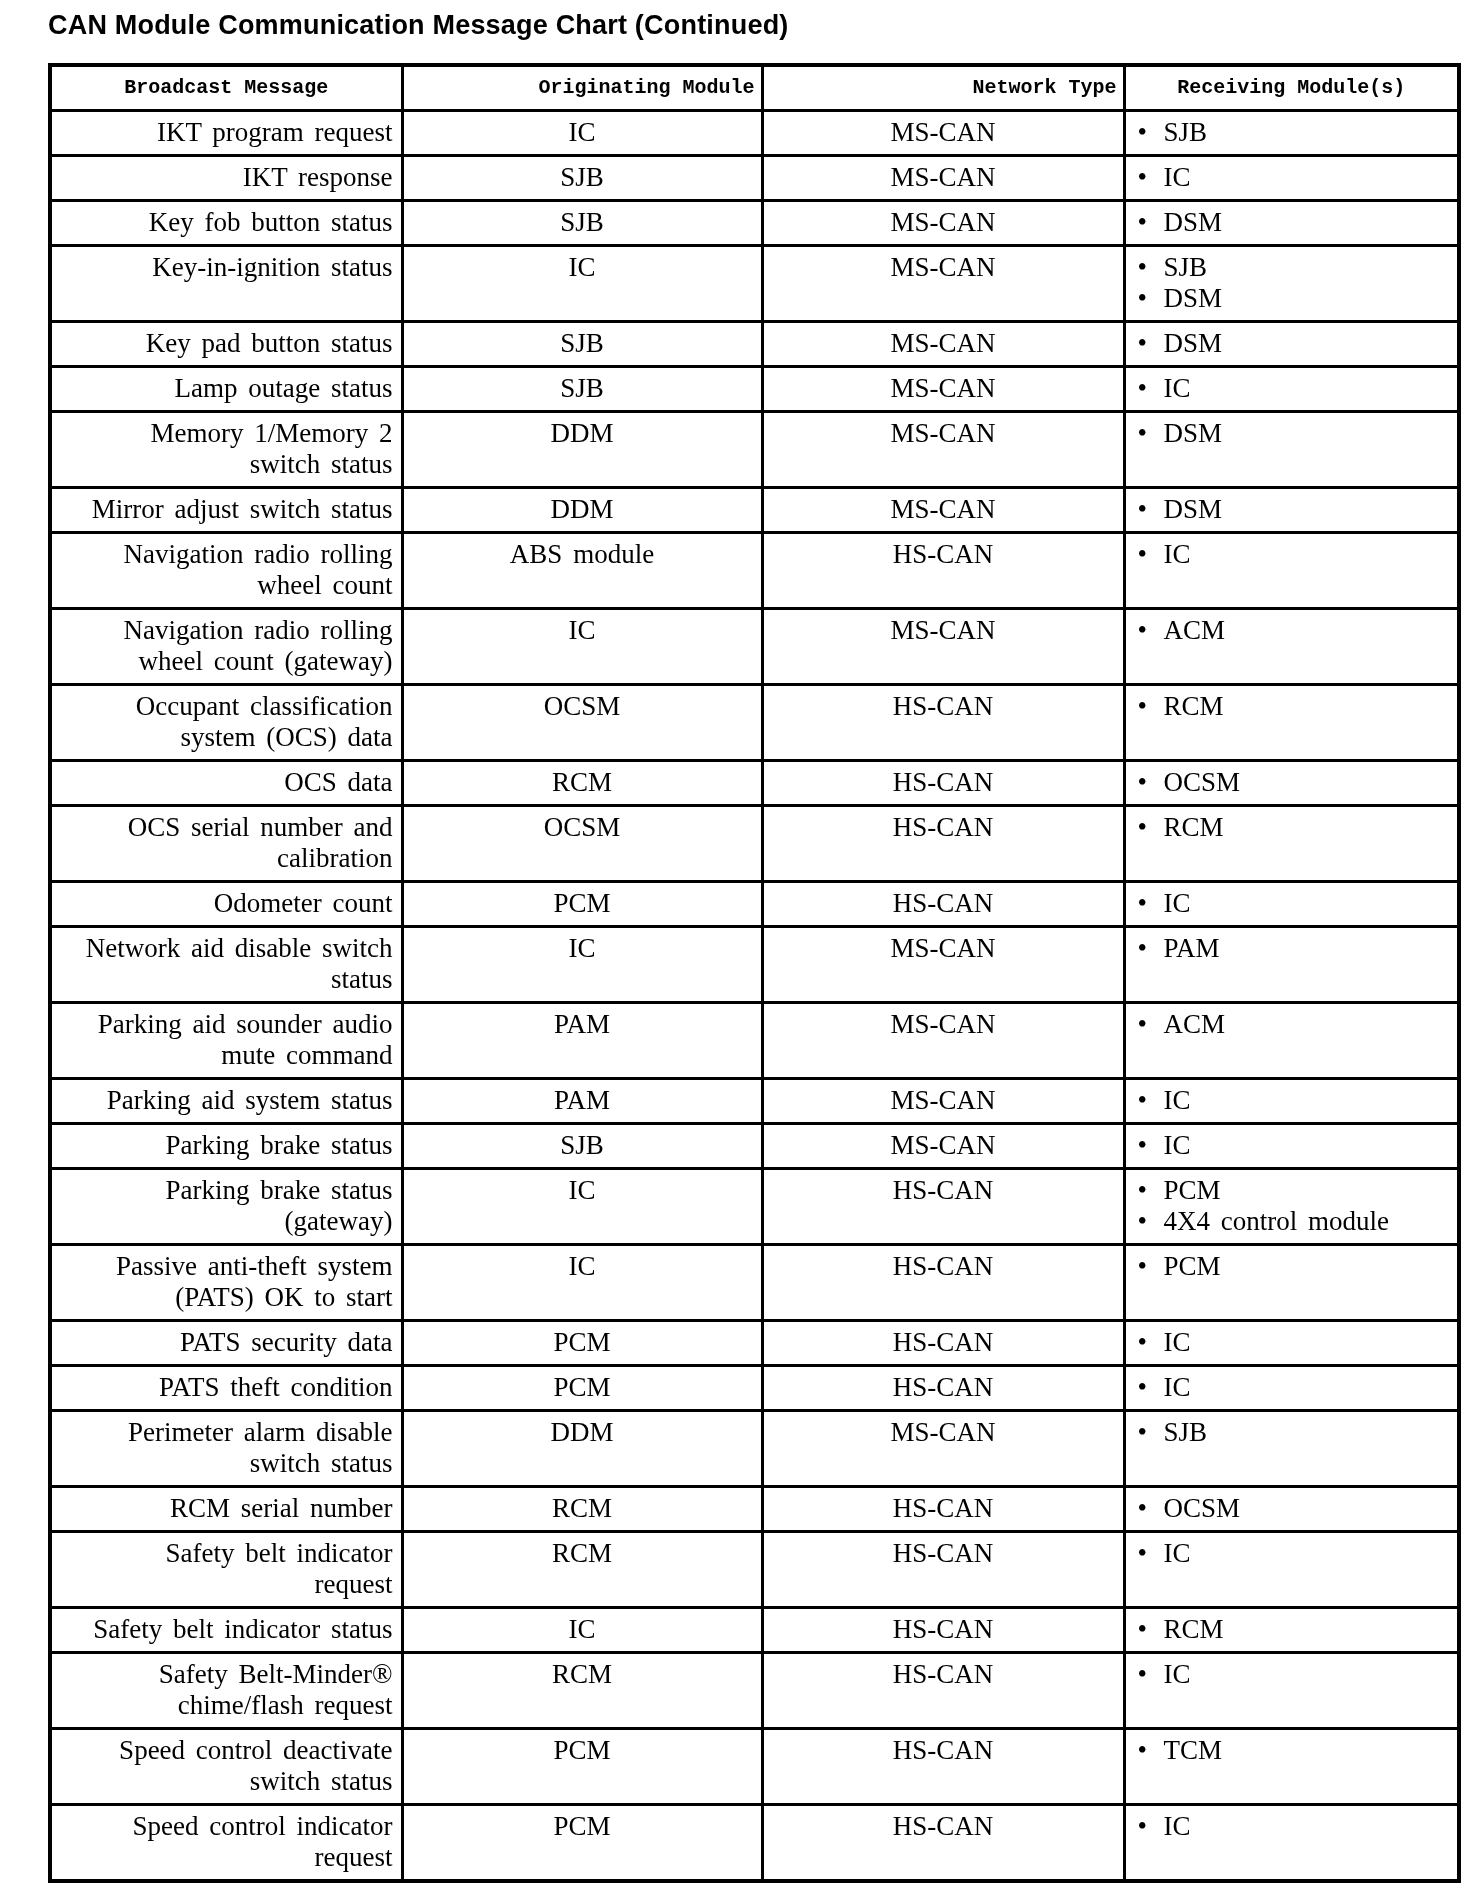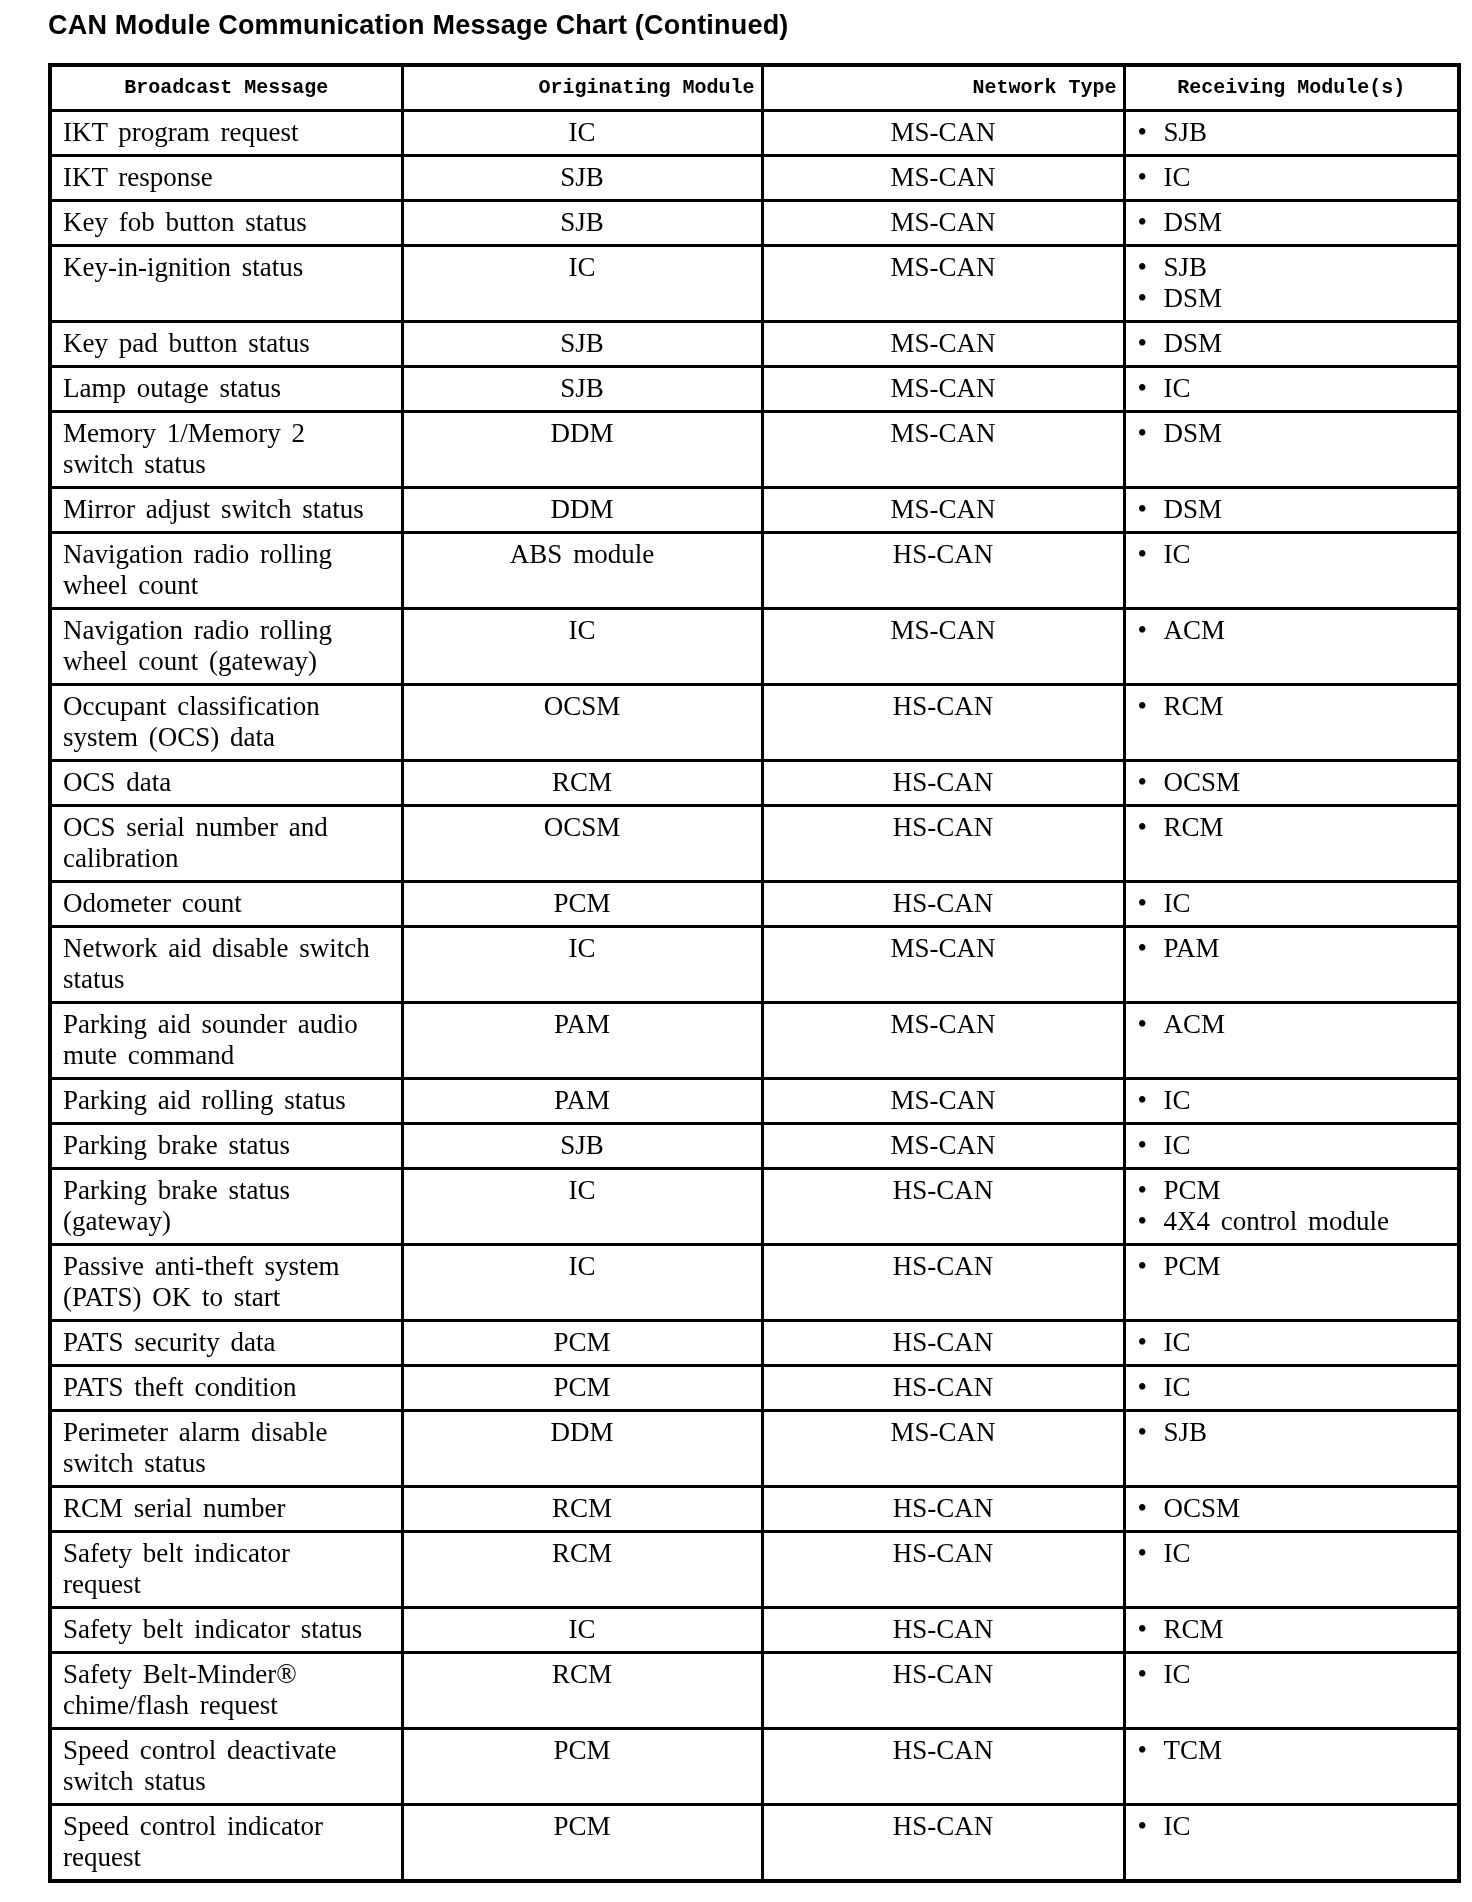--- a/index.html
+++ b/index.html
@@ -45,21 +45,21 @@
     padding: 4px 6px;
   }
   td {
     font-family: "Liberation Serif", "DejaVu Serif", serif;
     font-size: 27px;
     line-height: 31px;
     word-spacing: 4px;
     padding: 5px 8px 6px 8px;
   }
   td.msg {
-    text-align: left;
+    text-align: right;
     padding-left: 11px;
     white-space: pre-line;
   }
   td.center {
     text-align: center;
   }
   td.recv {
     text-align: left;
     padding-left: 12px;
   }
@@ -219,21 +219,21 @@
         <tr>
           <td class="msg">Parking aid sounder audio
 mute command</td>
           <td class="center">PAM</td>
           <td class="center">MS-CAN</td>
           <td class="recv">
             <div class="bullet-item">ACM</div>
           </td>
         </tr>
         <tr>
-          <td class="msg">Parking aid rolling status</td>
+          <td class="msg">Parking aid system status</td>
           <td class="center">PAM</td>
           <td class="center">MS-CAN</td>
           <td class="recv">
             <div class="bullet-item">IC</div>
           </td>
         </tr>
         <tr>
           <td class="msg">Parking brake status</td>
           <td class="center">SJB</td>
           <td class="center">MS-CAN</td>

